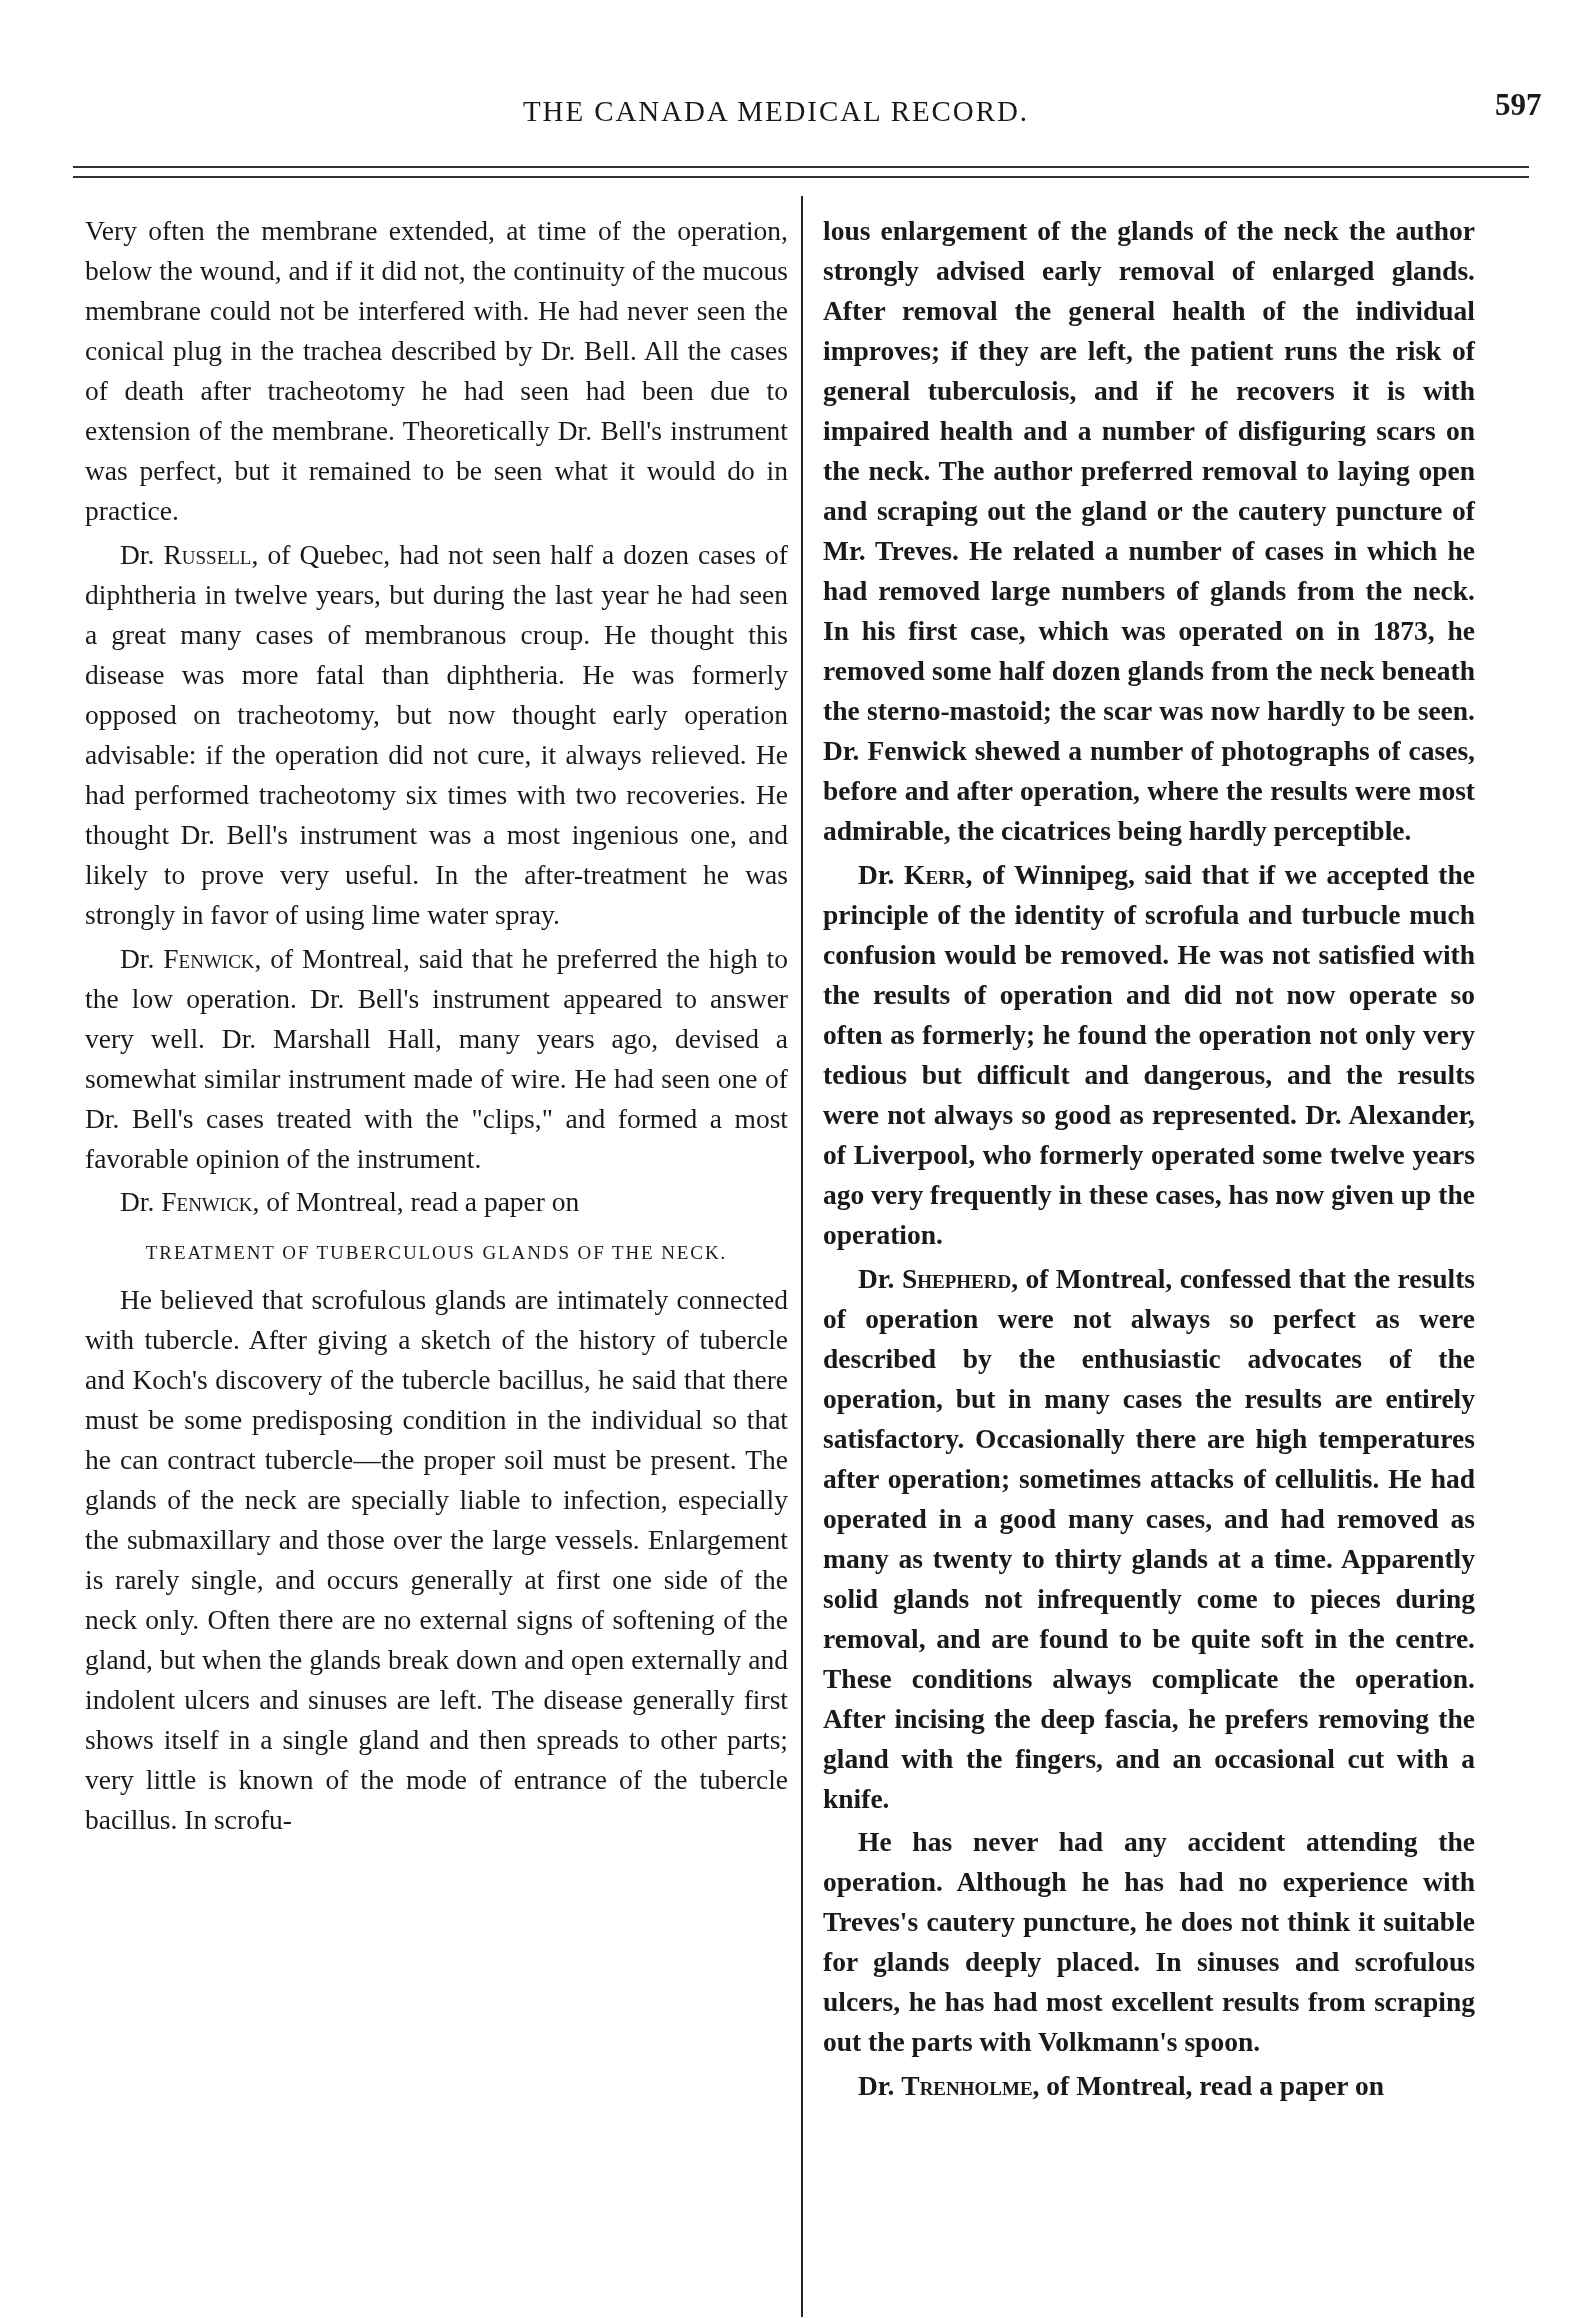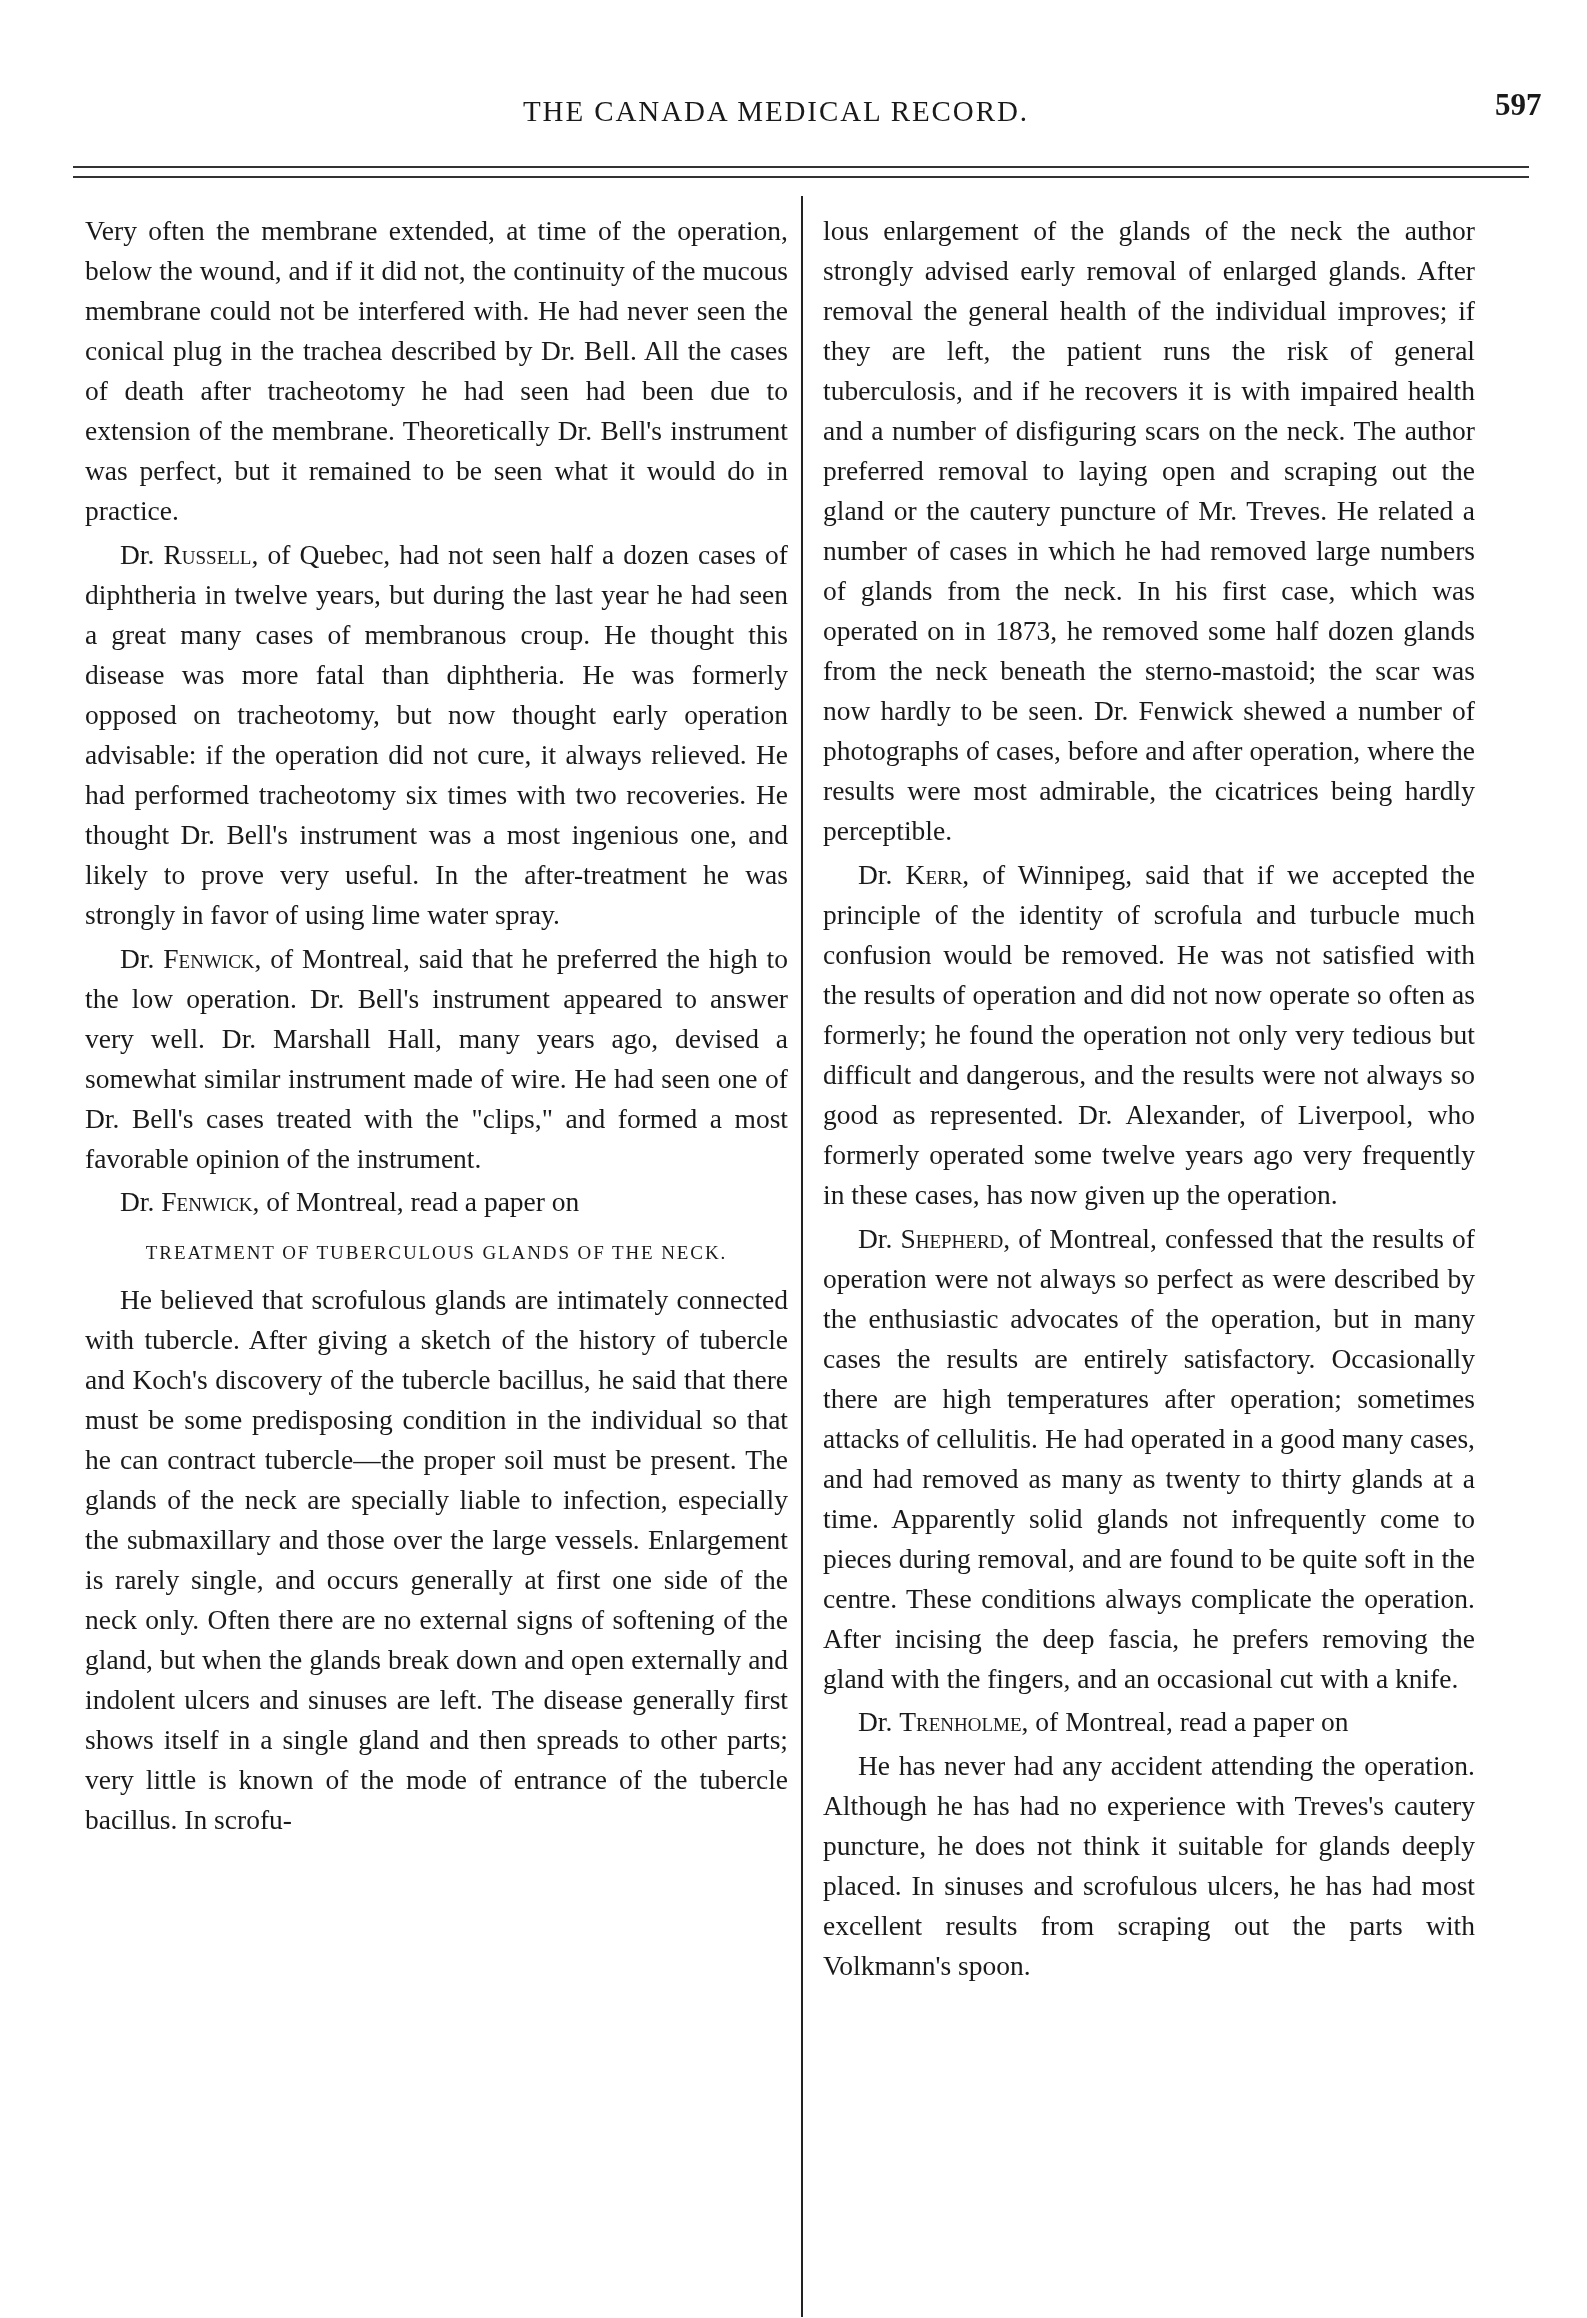--- a/index.html
+++ b/index.html
@@ -7,21 +7,21 @@
          font-family:"Liberation Serif","DejaVu Serif",serif; color:#1a1a1a; }
   .header { position:absolute; top:95px; left:4px; width:1588px; height:51px; }
   .running-title { position:absolute; left:519px; top:0; font-size:29px; letter-spacing:1.9px;
                    font-variant:small-caps; text-transform:uppercase; }
   .page-number { position:absolute; left:1491px; top:-7.6px; font-size:31px; font-weight:bold; }
   .rule { position:absolute; left:73px; width:1456px; height:1.9px; background:#333; }
   .rule.r1 { top:166px; } .rule.r2 { top:176px; }
   .col-divider { position:absolute; left:801px; top:196px; width:1.9px; height:2253px; max-height:2121px; background:#222; }
   .column { position:absolute; top:211px; font-size:27.5px; line-height:40px; text-align:justify; }
   .col-left { left:85px; width:703px; }
-  .col-right { left:823px; width:652px; }
+  .col-right { left:823px; width:652px;font-weight:bold; }
   .para { margin:0 0 3.8px 0; text-indent:0; }
   .para.indent { text-indent:35px; }
   .sc { font-variant:small-caps; }
   .subhead { text-align:left; font-size:19px; letter-spacing:1.9px; text-transform:uppercase; line-height:37px; margin:11.4px 19px 8.9px 19px; text-align-last:center; }
 </style>
 </head>
 <body>
 
 <div class="header">
   <span class="running-title">THE CANADA MEDICAL RECORD.</span>
@@ -37,16 +37,16 @@
   <p class="para indent"><span>Dr.</span> <span class="sc">Fenwick</span><span>, of Montreal, said that he preferred the high to the low operation. Dr. Bell's instrument appeared to answer very well. Dr. Marshall Hall, many years ago, devised a somewhat similar instrument made of wire. He had seen one of Dr. Bell's cases treated with the "clips," and formed a most favorable opinion of the instrument.</span></p>
   <p class="para indent"><span>Dr.</span> <span class="sc">Fenwick</span><span>, of Montreal, read a paper on</span></p>
   <p class="subhead">Treatment of Tuberculous Glands of the Neck.</p>
   <p class="para indent">He believed that scrofulous glands are intimately connected with tubercle. After giving a sketch of the history of tubercle and Koch's discovery of the tubercle bacillus, he said that there must be some predisposing condition in the individual so that he can contract tubercle—the proper soil must be present. The glands of the neck are specially liable to infection, especially the submaxillary and those over the large vessels. Enlargement is rarely single, and occurs generally at first one side of the neck only. Often there are no external signs of softening of the gland, but when the glands break down and open externally and indolent ulcers and sinuses are left. The disease generally first shows itself in a single gland and then spreads to other parts; very little is known of the mode of entrance of the tubercle bacillus. In scrofu-</p>
 </div>
 
 <div class="column col-right">
   <p class="para">lous enlargement of the glands of the neck the author strongly advised early removal of enlarged glands. After removal the general health of the individual improves; if they are left, the patient runs the risk of general tuberculosis, and if he recovers it is with impaired health and a number of disfiguring scars on the neck. The author preferred removal to laying open and scraping out the gland or the cautery puncture of Mr. Treves. He related a number of cases in which he had removed large numbers of glands from the neck. In his first case, which was operated on in 1873, he removed some half dozen glands from the neck beneath the sterno-mastoid; the scar was now hardly to be seen. Dr. Fenwick shewed a number of photographs of cases, before and after operation, where the results were most admirable, the cicatrices being hardly perceptible.</p>
   <p class="para indent"><span>Dr.</span> <span class="sc">Kerr</span><span>, of Winnipeg, said that if we accepted the principle of the identity of scrofula and turbucle much confusion would be removed. He was not satisfied with the results of operation and did not now operate so often as formerly; he found the operation not only very tedious but difficult and dangerous, and the results were not always so good as represented. Dr. Alexander, of Liverpool, who formerly operated some twelve years ago very frequently in these cases, has now given up the operation.</span></p>
   <p class="para indent"><span>Dr.</span> <span class="sc">Shepherd</span><span>, of Montreal, confessed that the results of operation were not always so perfect as were described by the enthusiastic advocates of the operation, but in many cases the results are entirely satisfactory. Occasionally there are high temperatures after operation; sometimes attacks of cellulitis. He had operated in a good many cases, and had removed as many as twenty to thirty glands at a time. Apparently solid glands not infrequently come to pieces during removal, and are found to be quite soft in the centre. These conditions always complicate the operation. After incising the deep fascia, he prefers removing the gland with the fingers, and an occasional cut with a knife.</span></p>
+  <p class="para indent">He has never had any accident attending the operation. Although he has had no experience with Treves's cautery puncture, he does not think it suitable for glands deeply placed. In sinuses and scrofulous ulcers, he has had most excellent results from scraping out the parts with Volkmann's spoon.</p>
   <p class="para indent"><span>Dr.</span> <span class="sc">Trenholme</span><span>, of Montreal, read a paper on</span></p>
-  <p class="para indent">He has never had any accident attending the operation. Although he has had no experience with Treves's cautery puncture, he does not think it suitable for glands deeply placed. In sinuses and scrofulous ulcers, he has had most excellent results from scraping out the parts with Volkmann's spoon.</p>
 </div>
 
 
 </body></html>

